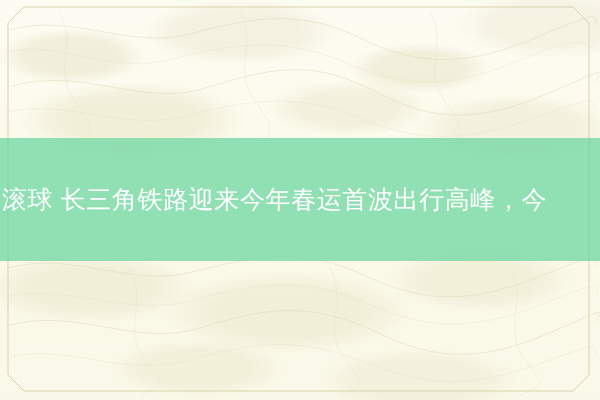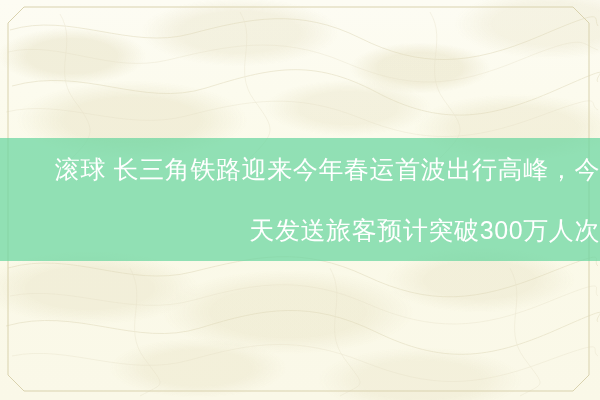--- a/index.html
+++ b/index.html
@@ -68,21 +68,21 @@
   
   .banner {
     position: absolute;
     left: 0;
     top: 138px;
     width: 600px;
     height: 123px;
     background: rgba(104, 214, 160, .72);
     display: flex;
     flex-direction: column;
-    align-items: flex-end;
+    align-items: flex-start;
     justify-content: center;
     box-sizing: border-box;
     gap: 20px;
   }
 
   .banner-line {
     color: #ffffff;
     font-size: 25px;
     line-height: 41px;
     letter-spacing: .6px;
@@ -121,16 +121,15 @@
   </div>
 
   <div class="frame">
     <svg viewBox="0 0 583 386" preserveAspectRatio="none" aria-hidden="true">
       <path d="M1 17 L17 1 L566 1 L582 17 L582 369 L566 385 L17 385 L1 369 Z"></path>
     </svg>
   </div>
 
   <div class="banner">
     <div class="banner-line l1">滚球 长三角铁路迎来今年春运首波出行高峰，今</div>
-    <div class="banner-line l2">天发送旅客预计突破300万人次</div>
   </div>
 
 </div>
 
 </body></html>

